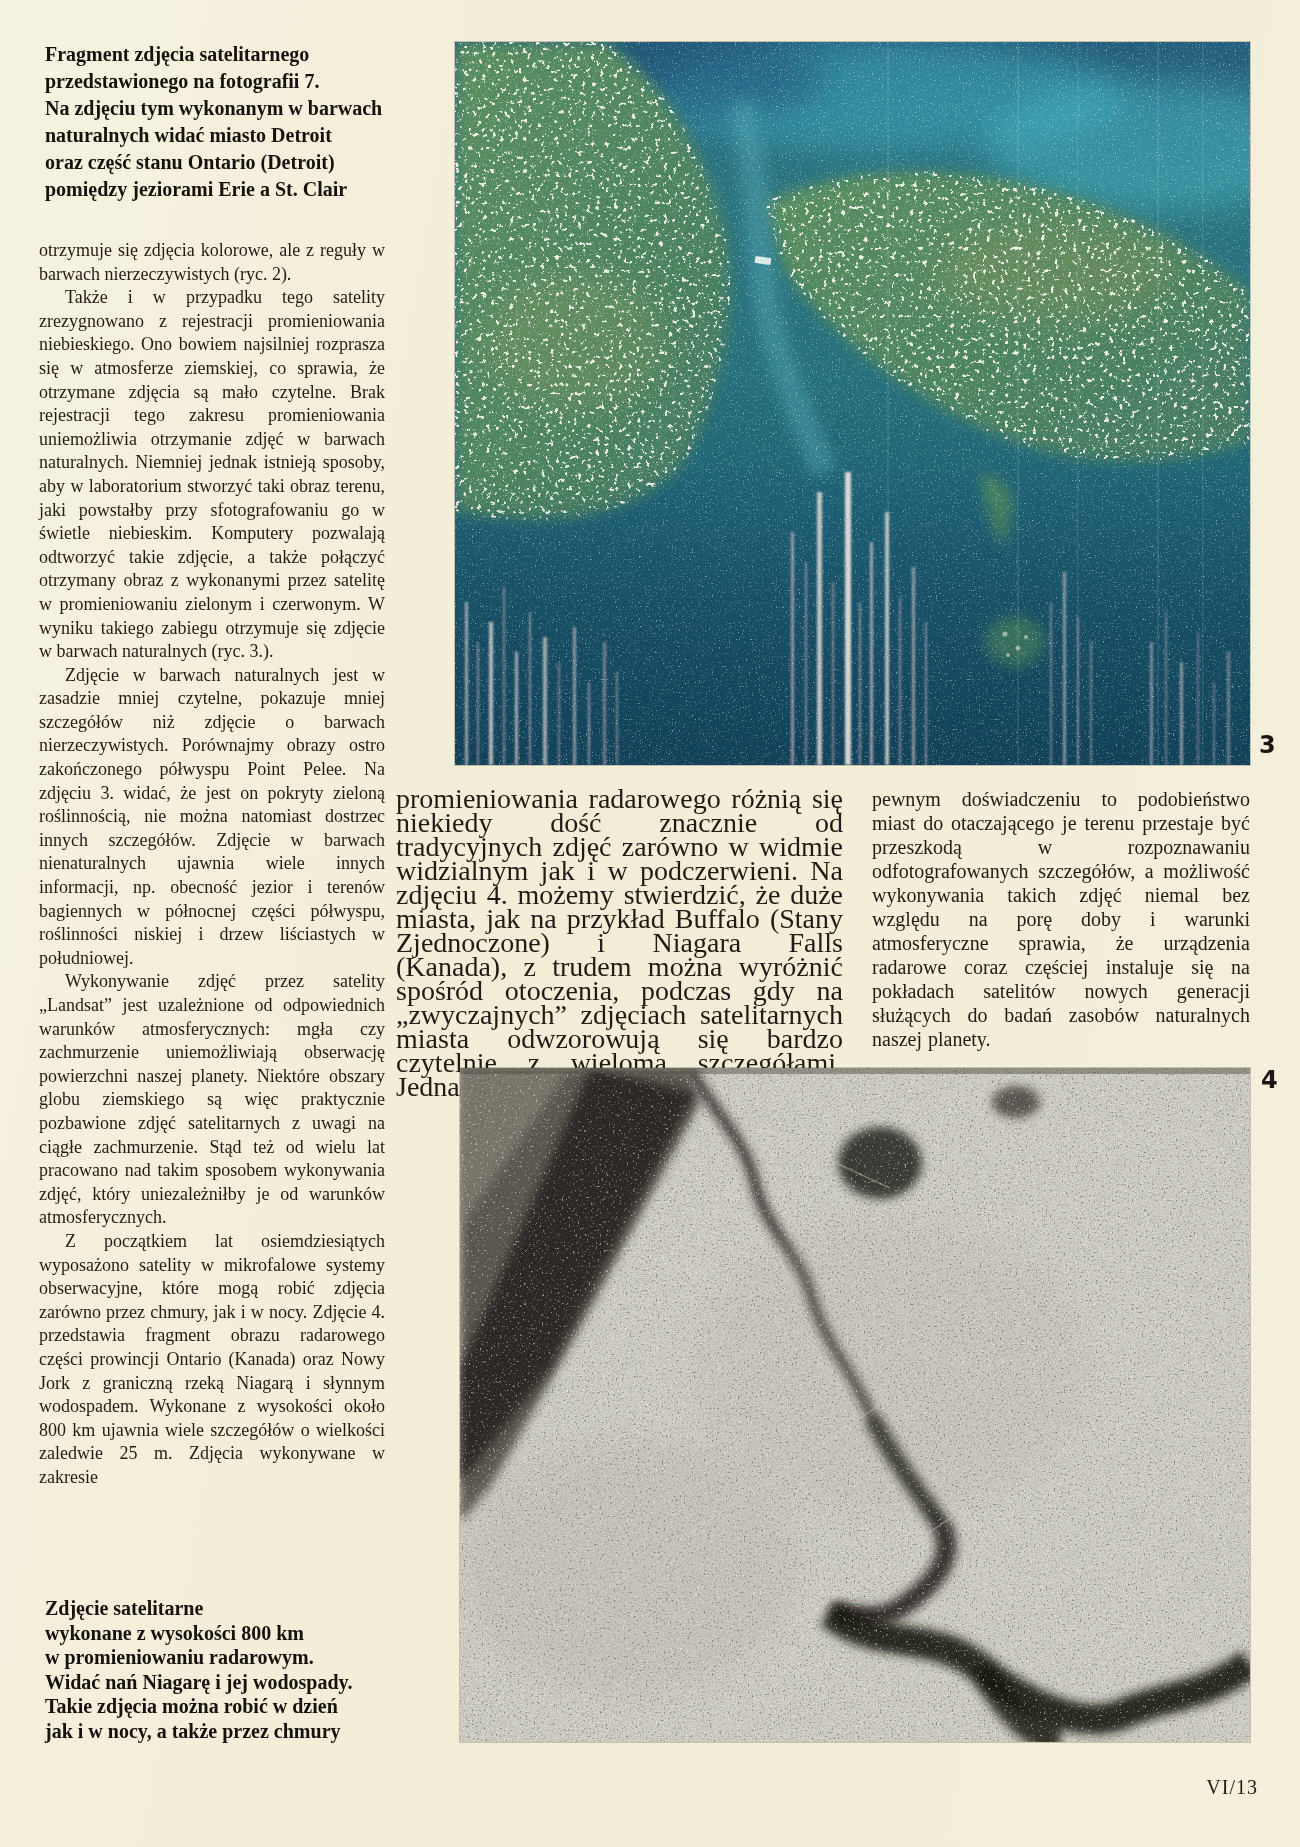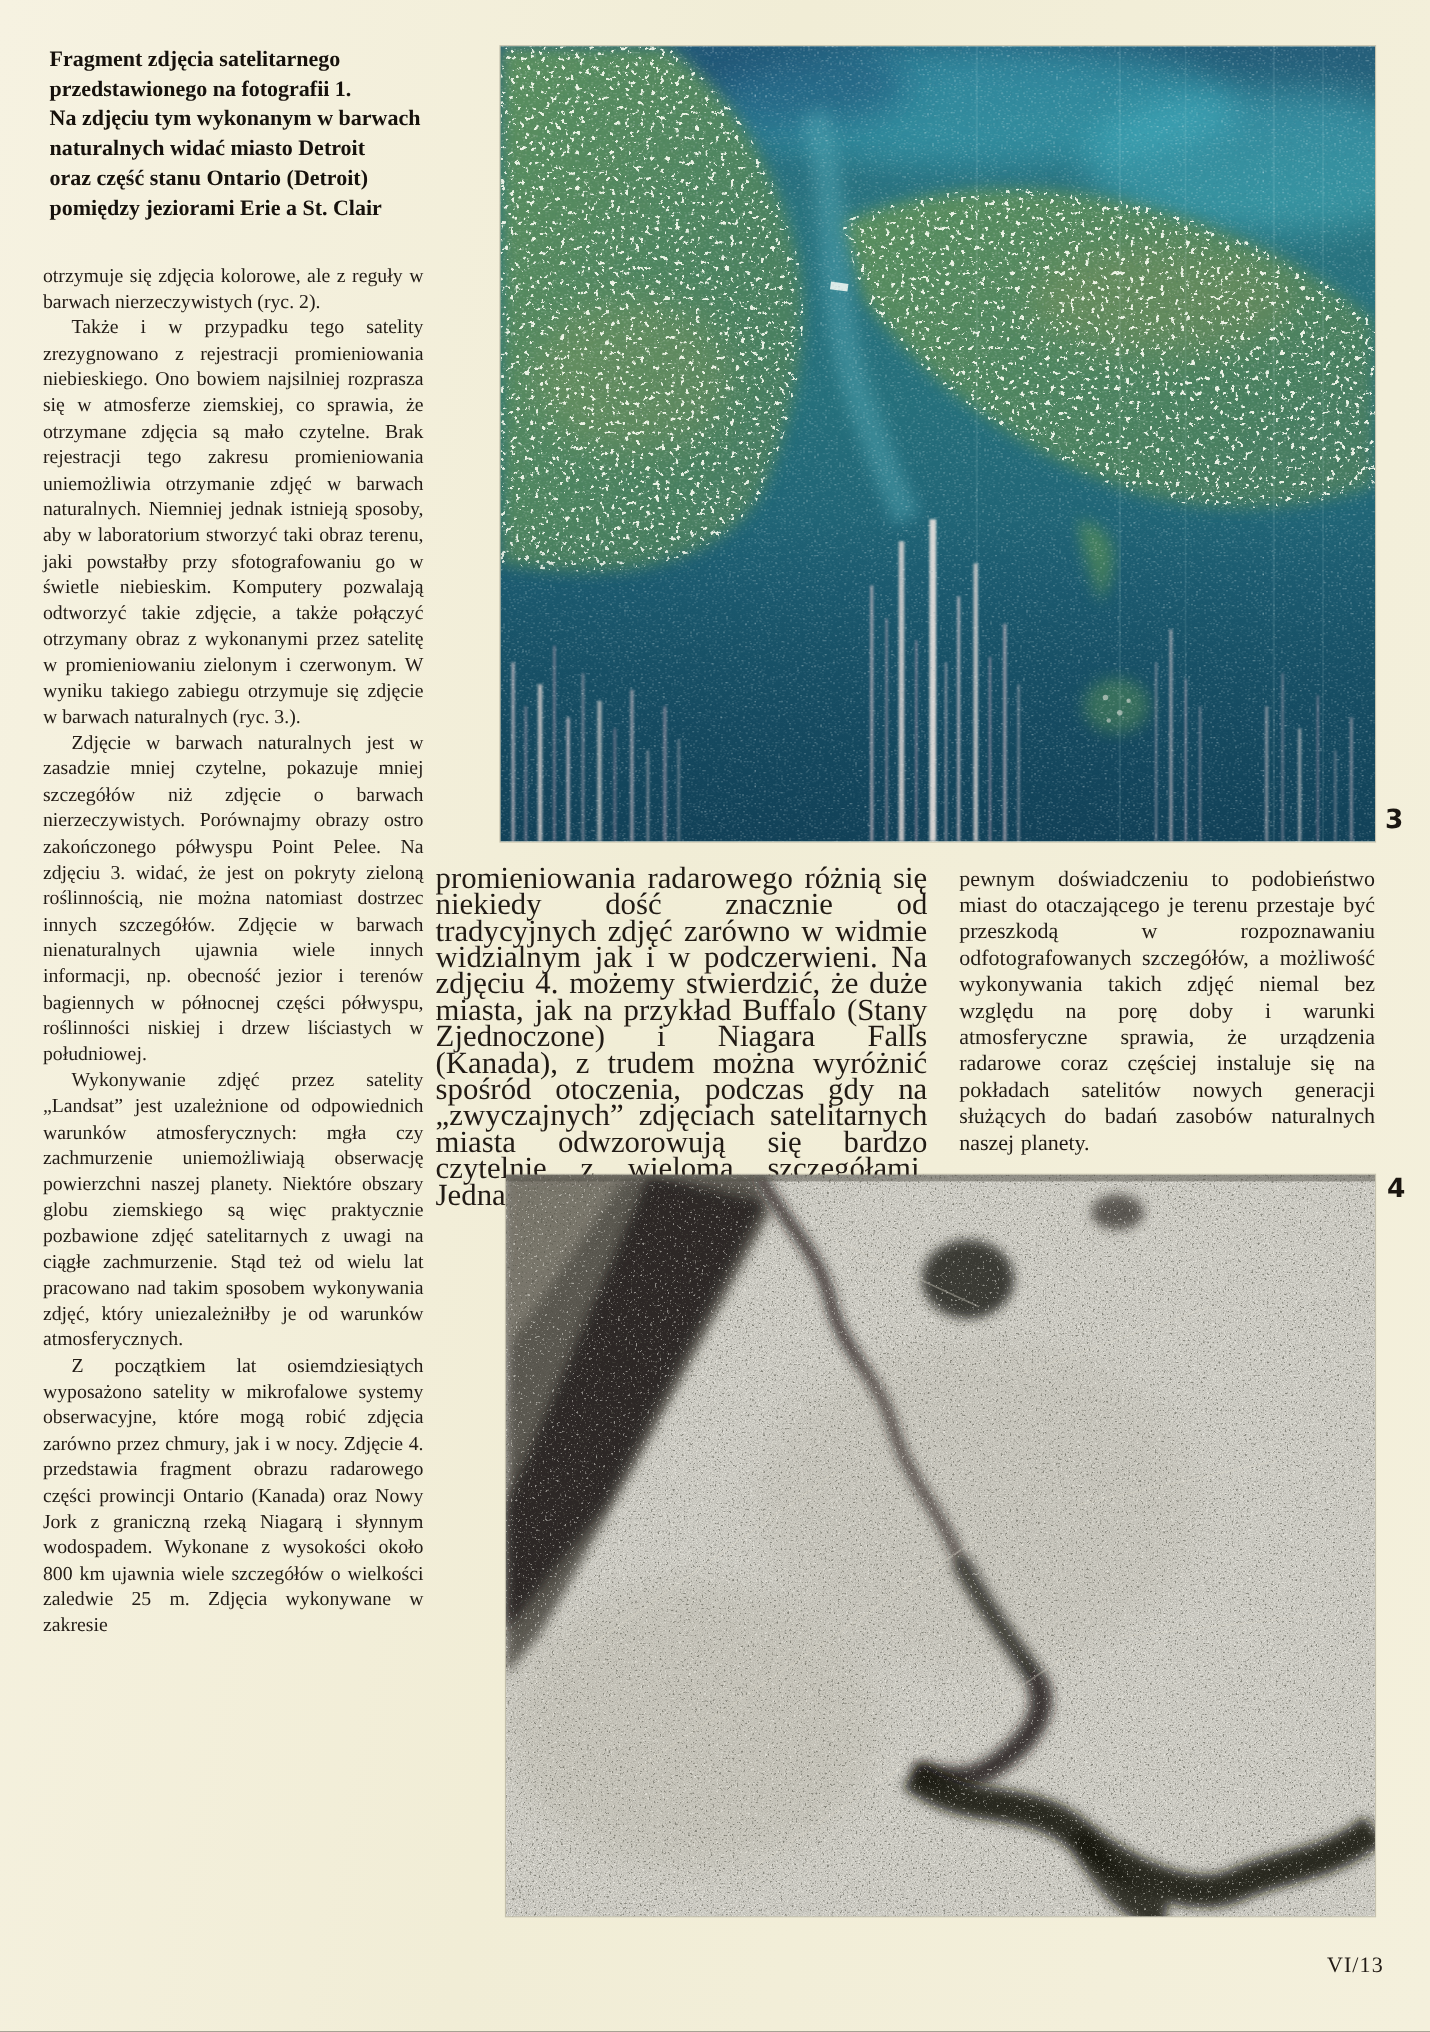--- a/index.html
+++ b/index.html
@@ -28,21 +28,21 @@
   .page-number{position:absolute;left:1140px;top:1776px;width:118px;text-align:right;
                font-size:20px;letter-spacing:1px;color:#221b15;}
 </style>
 </head>
 <body>
 
 <div class="page">
 
   <div class="cap cap-top">
     <div>Fragment zdjęcia satelitarnego</div>
-    <div>przedstawionego na fotografii 1.</div>
+    <div>przedstawionego na fotografii 7.</div>
     <div>Na zdjęciu tym wykonanym w barwach</div>
     <div>naturalnych widać miasto Detroit</div>
     <div>oraz część stanu Ontario (Detroit)</div>
     <div>pomiędzy jeziorami Erie a St. Clair</div>
   </div>
 
   <div class="col left-col">
     <p>otrzymuje się zdjęcia kolorowe, ale z reguły w barwach nierzeczywistych (ryc. 2).</p>
     <p>Także i w przypadku tego satelity zrezygnowano z rejestracji promieniowania niebieskiego. Ono bowiem najsilniej rozprasza się w atmosferze ziemskiej, co sprawia, że otrzymane zdjęcia są mało czytelne. Brak rejestracji tego zakresu promieniowania uniemożliwia otrzymanie zdjęć w barwach naturalnych. Niemniej jednak istnieją sposoby, aby w laboratorium stworzyć taki obraz terenu, jaki powstałby przy sfotografowaniu go w świetle niebieskim. Komputery pozwalają odtworzyć takie zdjęcie, a także połączyć otrzymany obraz z wykonanymi przez satelitę w promieniowaniu zielonym i czerwonym. W wyniku takiego zabiegu otrzymuje się zdjęcie w barwach naturalnych (ryc. 3.).</p>
     <p>Zdjęcie w barwach naturalnych jest w zasadzie mniej czytelne, pokazuje mniej szczegółów niż zdjęcie o barwach nierzeczywistych. Porównajmy obrazy ostro zakończonego półwyspu Point Pelee. Na zdjęciu 3. widać, że jest on pokryty zieloną roślinnością, nie można natomiast dostrzec innych szczegółów. Zdjęcie w barwach nienaturalnych ujawnia wiele innych informacji, np. obecność jezior i terenów bagiennych w północnej części półwyspu, roślinności niskiej i drzew liściastych w południowej.</p>
@@ -249,16 +249,24 @@
         <path d="M560,420 L740,400"></path>
       </g>
 
       <rect width="790" height="674" filter="url(#f4dark)" opacity="0.55"></rect>
       <rect width="790" height="674" filter="url(#f4light)" opacity="0.5"></rect>
       <rect width="790" height="6" fill="#4a463e" opacity="0.45"></rect>
     </svg>
   </div>
   <div class="fig-label fig4-label">4</div>
 
+  <div class="cap cap-bottom">
+    <div>Zdjęcie satelitarne</div>
+    <div>wykonane z wysokości 800 km</div>
+    <div>w promieniowaniu radarowym.</div>
+    <div>Widać nań Niagarę i jej wodospady.</div>
+    <div>Takie zdjęcia można robić w dzień</div>
+    <div>jak i w nocy, a także przez chmury</div>
+  </div>
 
   <div class="page-number">VI/13</div>
 
 </div>
 
 </body></html>

